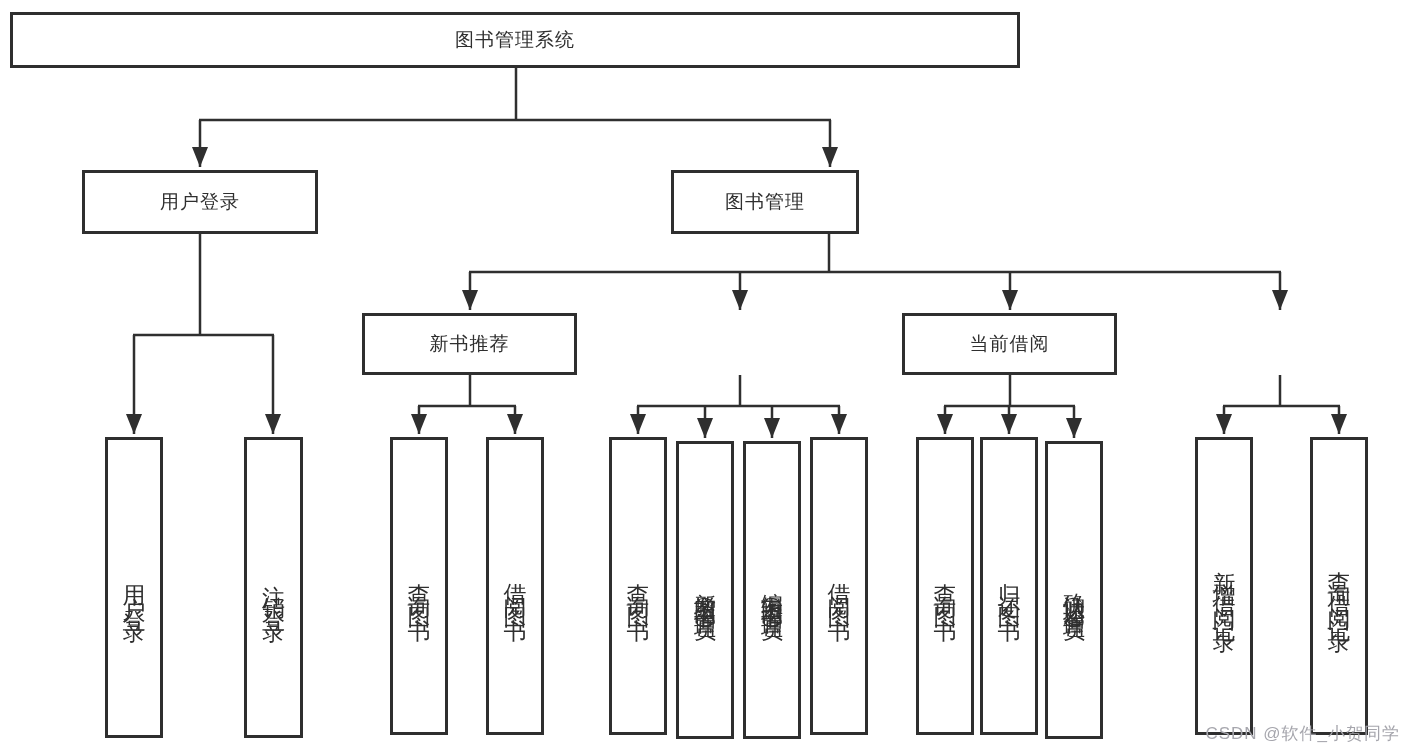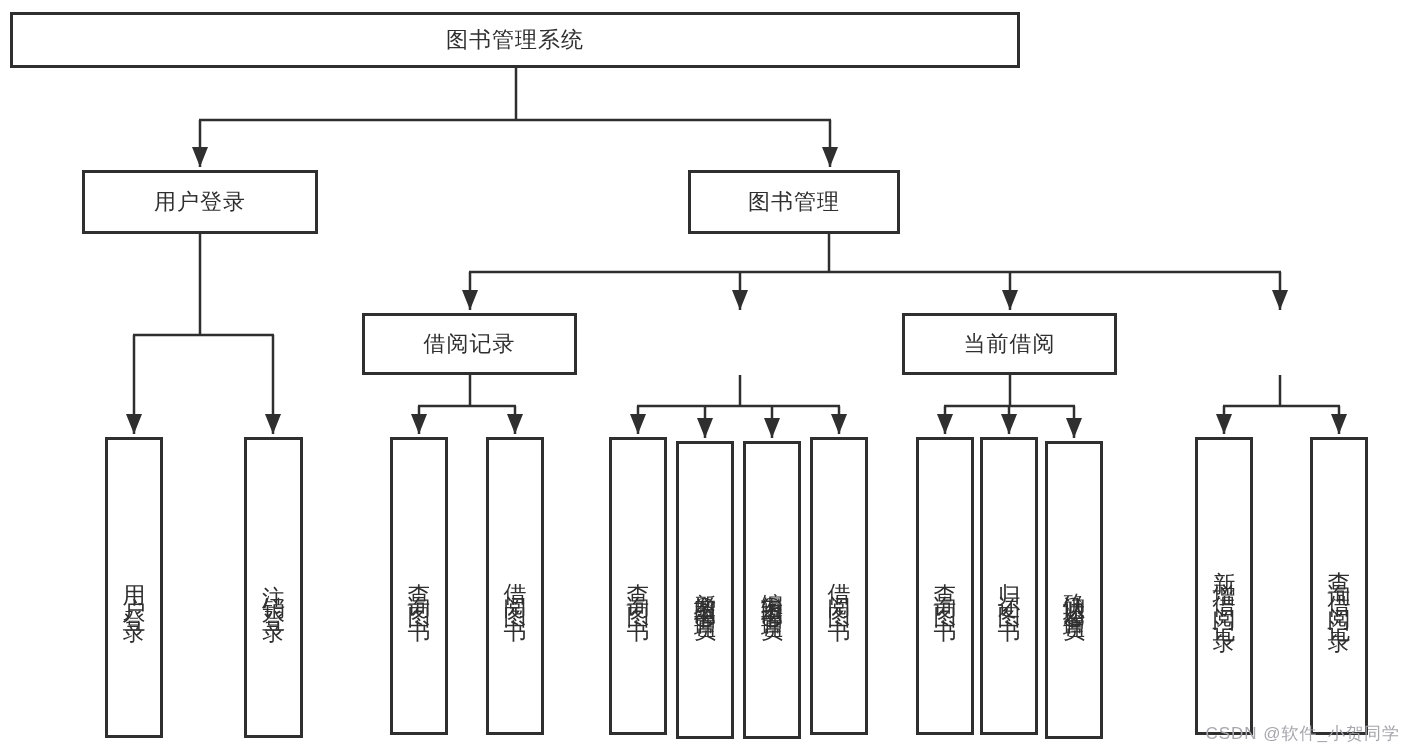--- a/index.html
+++ b/index.html
@@ -22,21 +22,21 @@
   .box{
     position:absolute;
     box-sizing:border-box;
     background:#fff;
     border:3px solid var(--line);
     display:flex;
     align-items:center;
     justify-content:center;
     z-index:1;
   }
-  .hbox{font-size:22px;letter-spacing:1px;}
+  .hbox{font-size:19px;letter-spacing:1px;}
   .vbox{
     writing-mode:vertical-rl;
     text-orientation:mixed;
     font-size:23px;
     letter-spacing:12px;
     line-height:1;
     padding-top:6px;
   }
   .vbox.long{font-size:22px;letter-spacing:4px;}
   .watermark{
@@ -98,23 +98,23 @@
 
     <line x1="1280" y1="375" x2="1280" y2="407"></line>
     <line x1="1223" y1="406" x2="1340" y2="406"></line>
     <line x1="1224" y1="406" x2="1224" y2="434" marker-end="url(#arw)"></line>
     <line x1="1339" y1="406" x2="1339" y2="434" marker-end="url(#arw)"></line>
   </svg>
 
   <div class="box hbox" style="left:10px;top:12px;width:1010px;height:56px">图书管理系统</div>
 
   <div class="box hbox" style="left:82px;top:170px;width:236px;height:64px">用户登录</div>
-  <div class="box hbox" style="left:688px;top:170px;width:212px;height:64px">图书管理</div>
+  <div class="box hbox" style="left:671px;top:170px;width:188px;height:64px">图书管理</div>
 
-  <div class="box hbox" style="left:362px;top:313px;width:215px;height:62px">借阅记录</div>
+  <div class="box hbox" style="left:362px;top:313px;width:215px;height:62px">新书推荐</div>
   <div class="box hbox" style="left:902px;top:313px;width:215px;height:62px">当前借阅</div>
 
   <div class="box vbox" style="left:105px;top:437px;width:58px;height:301px">用户登录</div>
   <div class="box vbox" style="left:244px;top:437px;width:59px;height:301px">注销登录</div>
 
   <div class="box vbox" style="left:390px;top:437px;width:58px;height:298px">查询图书</div>
   <div class="box vbox" style="left:486px;top:437px;width:58px;height:298px">借阅图书</div>
 
   <div class="box vbox" style="left:609px;top:437px;width:58px;height:298px">查询图书</div>
   <div class="box vbox long" style="left:676px;top:441px;width:58px;height:298px">新增图书（管理员）</div>

